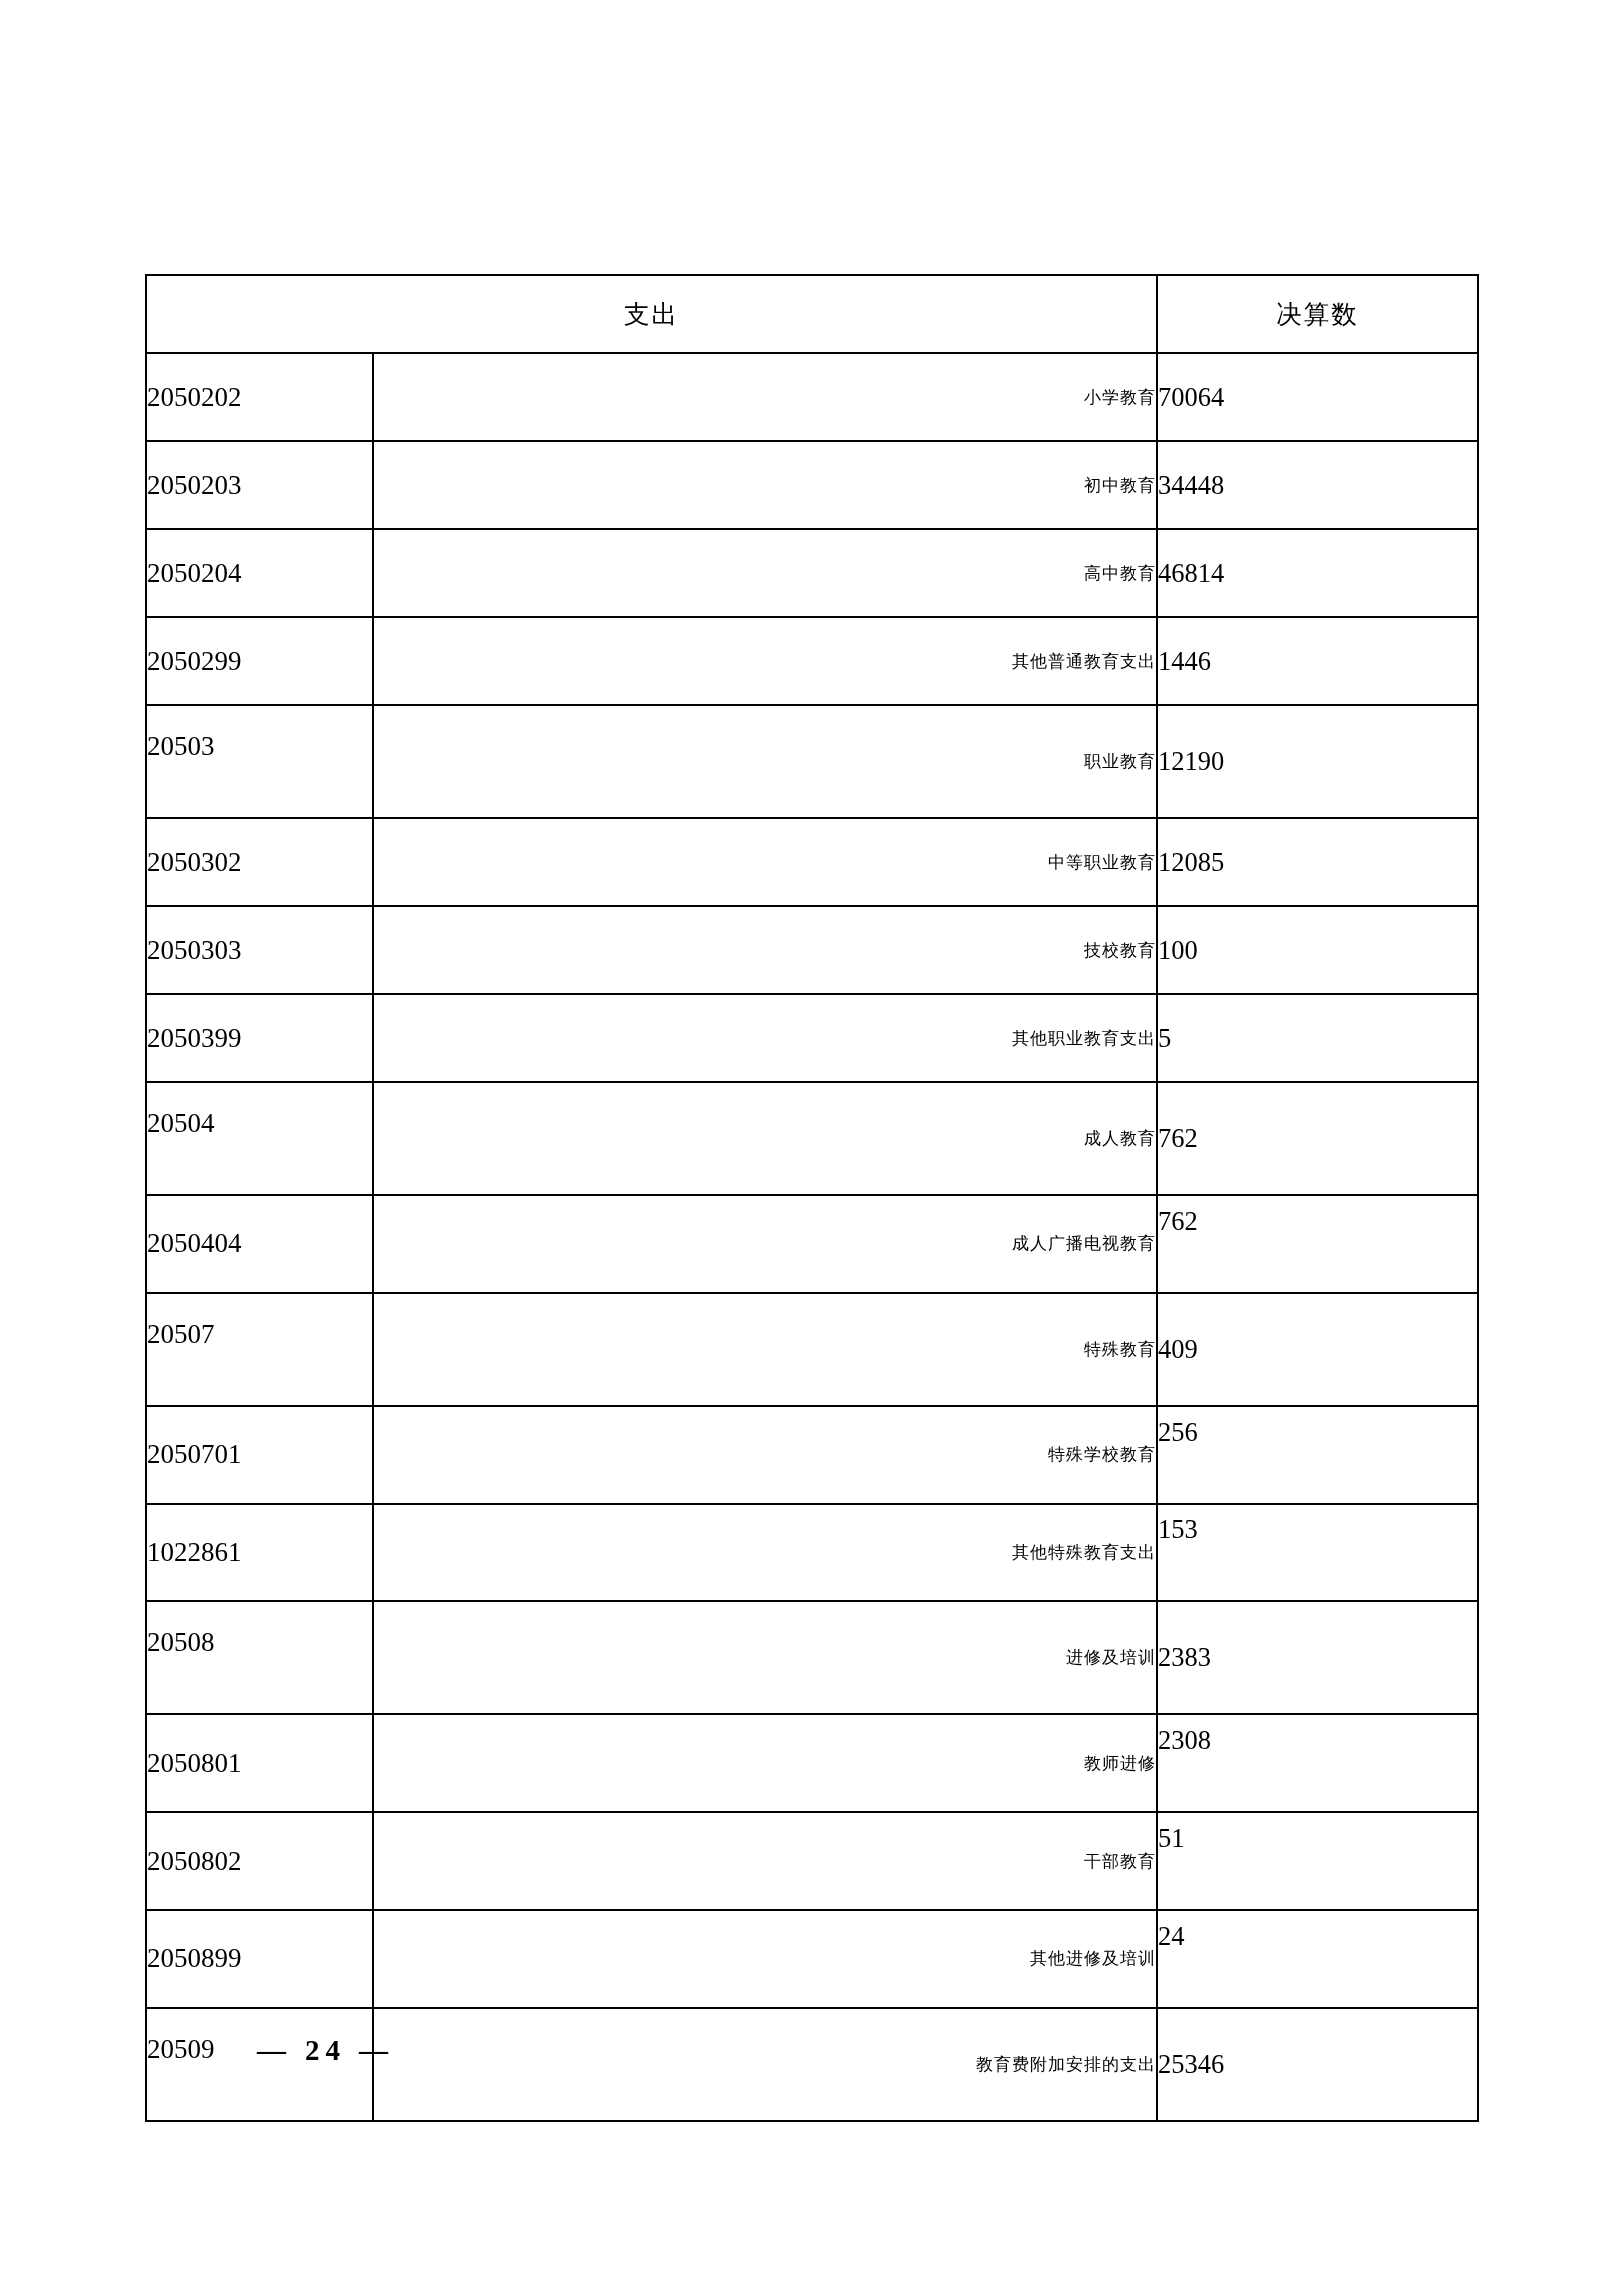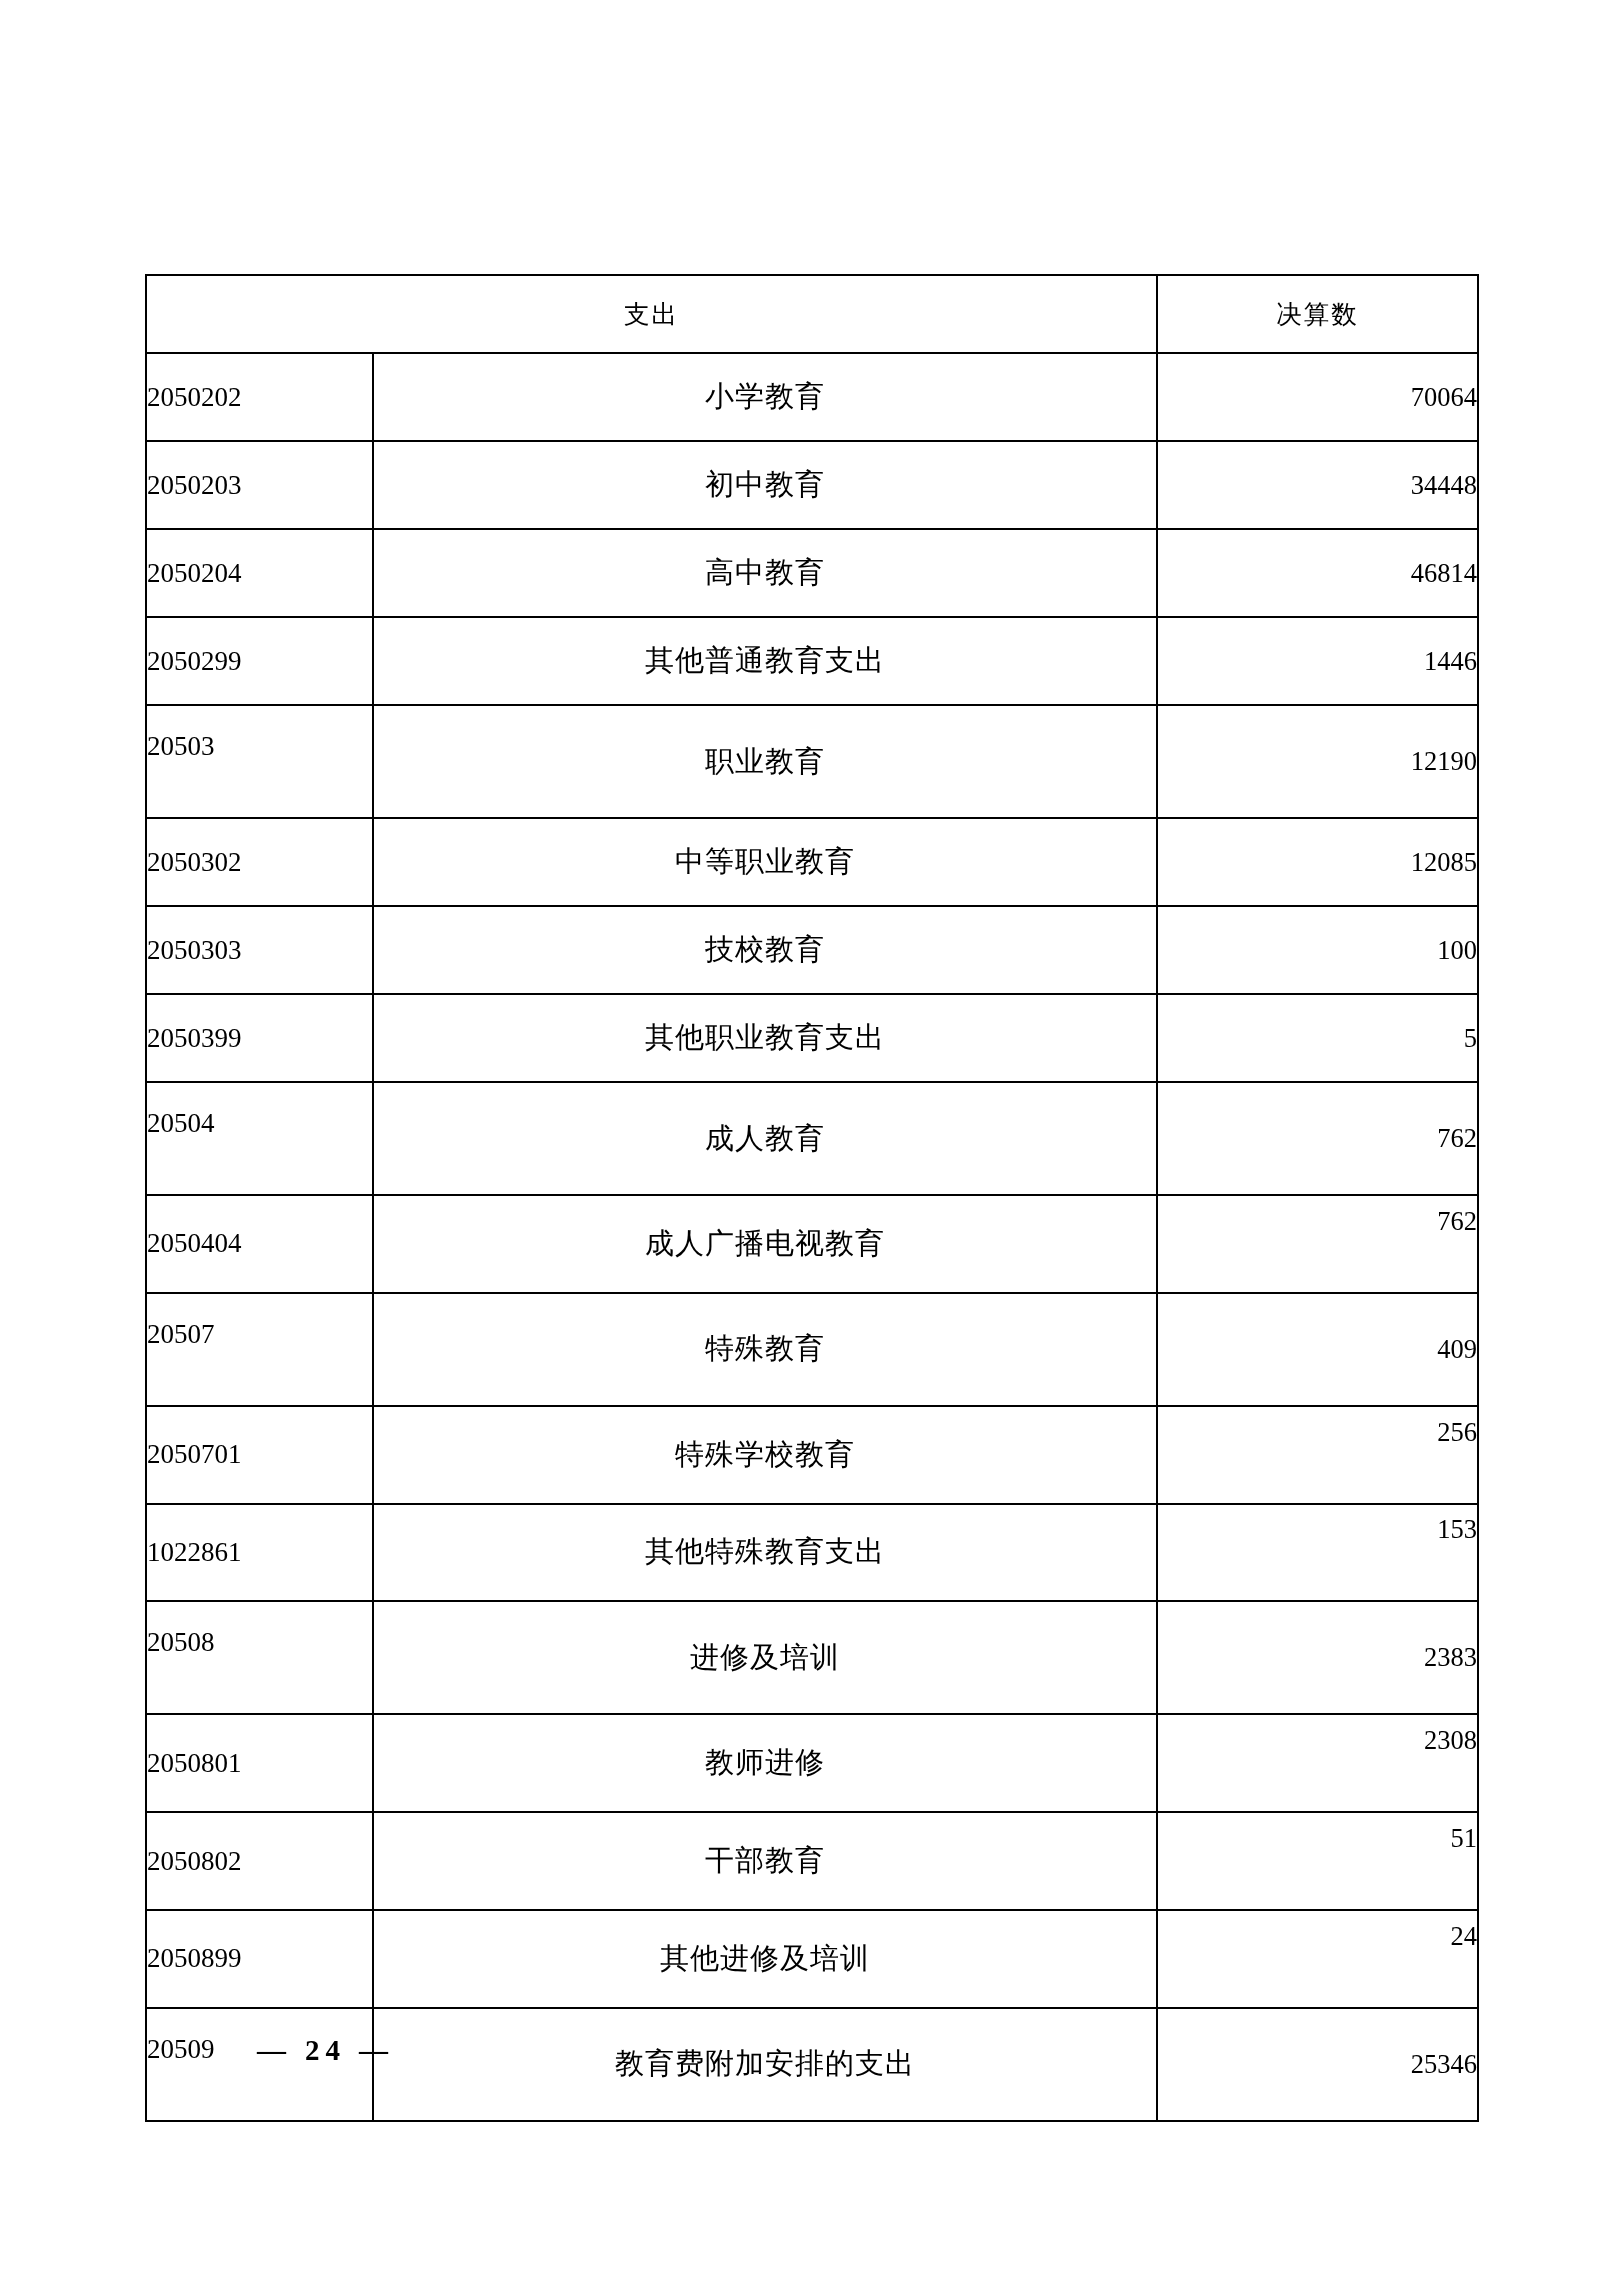--- a/index.html
+++ b/index.html
@@ -59,31 +59,30 @@
     padding-left: 9.8px;
     text-align: left;
     vertical-align: bottom;
     padding-bottom: 7.8px;
   }
   .code.top {
     vertical-align: top;
     padding-top: 25px;
   }
   .name {
-    font-size: 29px;
+    font-size: 17px;
     padding-left: 31px;
-    text-align: center;
+    text-align: right;
     vertical-align: top;
     padding-top: 9.8px;
     letter-spacing: 1px;
   }
   .val {
     font-size: 26.5px;
     padding-right: 21.6px;
-    text-align: right;
     vertical-align: bottom;
     padding-bottom: 7.8px;
   }
   .val.top {
     vertical-align: top;
     padding-top: 9.8px;
     padding-bottom: 0;
   }
   .page-number {
     position: absolute;

